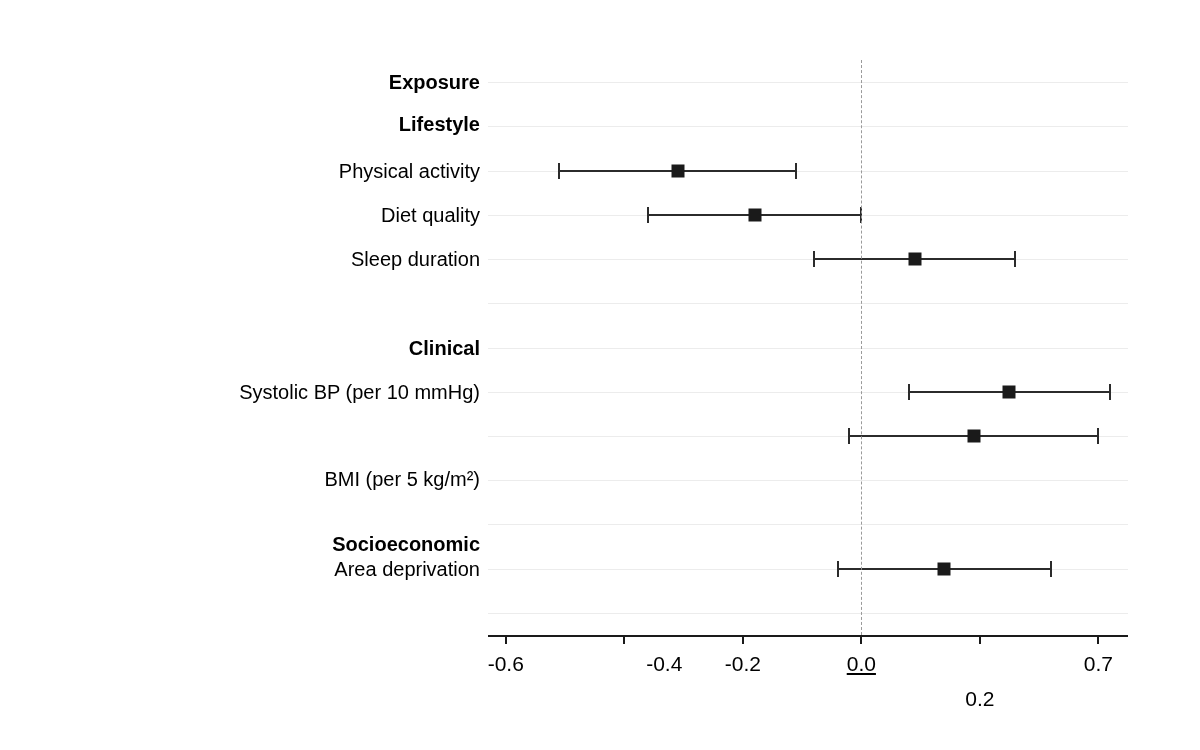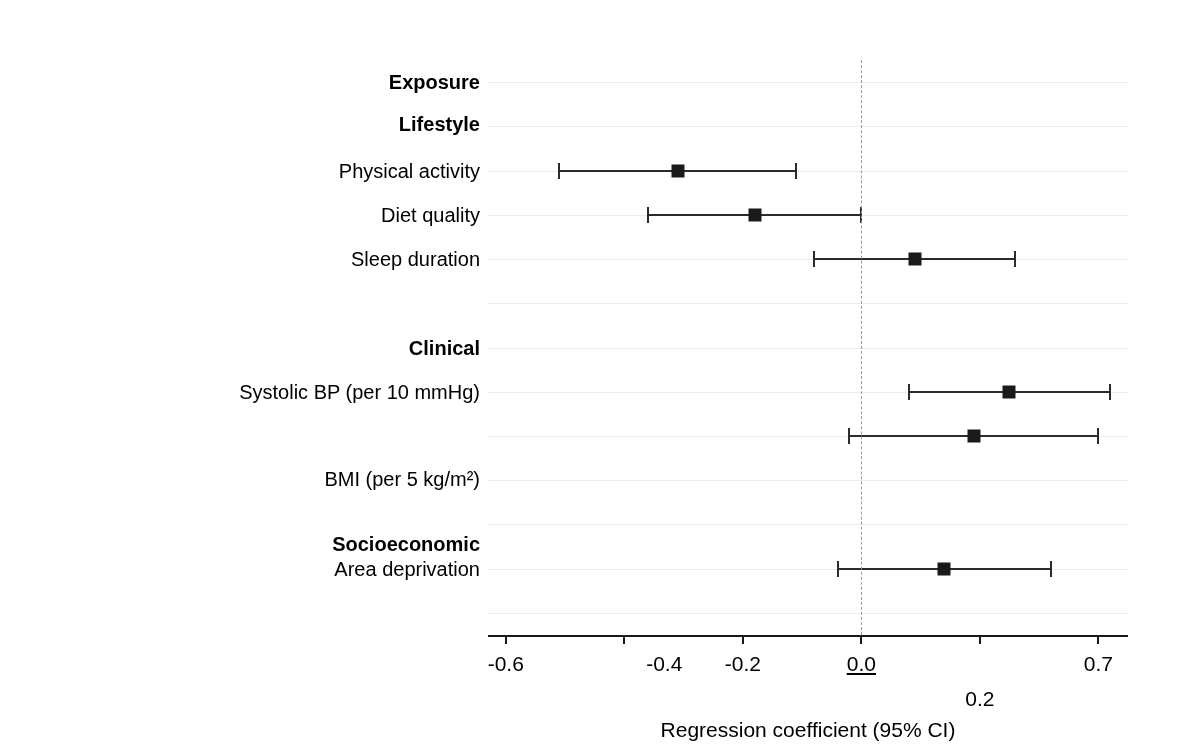--- a/index.html
+++ b/index.html
@@ -171,21 +171,20 @@
       <div class="gridline" style="top: 464.423px;"></div>
       <div class="gridline" style="top: 508.654px;"></div>
       <div class="ci-bar" style="left: 349.63px; width: 213.333px; top: 508.654px;"></div>
       <div class="ci-cap" style="left: 349.63px; top: 508.654px;"></div>
       <div class="ci-cap" style="left: 562.963px; top: 508.654px;"></div>
       <div class="point-est" style="left: 456.296px; top: 508.654px;"></div>
       <div class="gridline" style="top: 552.885px;"></div>
       <div class="zero-line" style="left: 373.333px;"></div>
     </div>
   <div class="axis-line"></div>
-  <div class="axis-title">Regression coefficient (95% CI)</div>
 <div class="axis-tick" style="left: 505.778px;"></div>
     <div class="axis-tick-label" style="left: 505.778px;">-0.6</div>
     <div class="axis-tick" style="left: 624.296px;"></div>
     <div class="axis-tick-label" style="left: 624.296px; margin-left: 40px;">-0.4</div>
     <div class="axis-tick" style="left: 742.815px;"></div>
     <div class="axis-tick-label" style="left: 742.815px;">-0.2</div>
     <div class="axis-tick" style="left: 861.333px;"></div>
     <div class="axis-tick-label" style="left: 861.333px; text-decoration: underline;">0.0</div>
     <div class="axis-tick" style="left: 979.852px;"></div>
     <div class="axis-tick-label" style="left: 979.852px; margin-top: 35px;">0.2</div>

